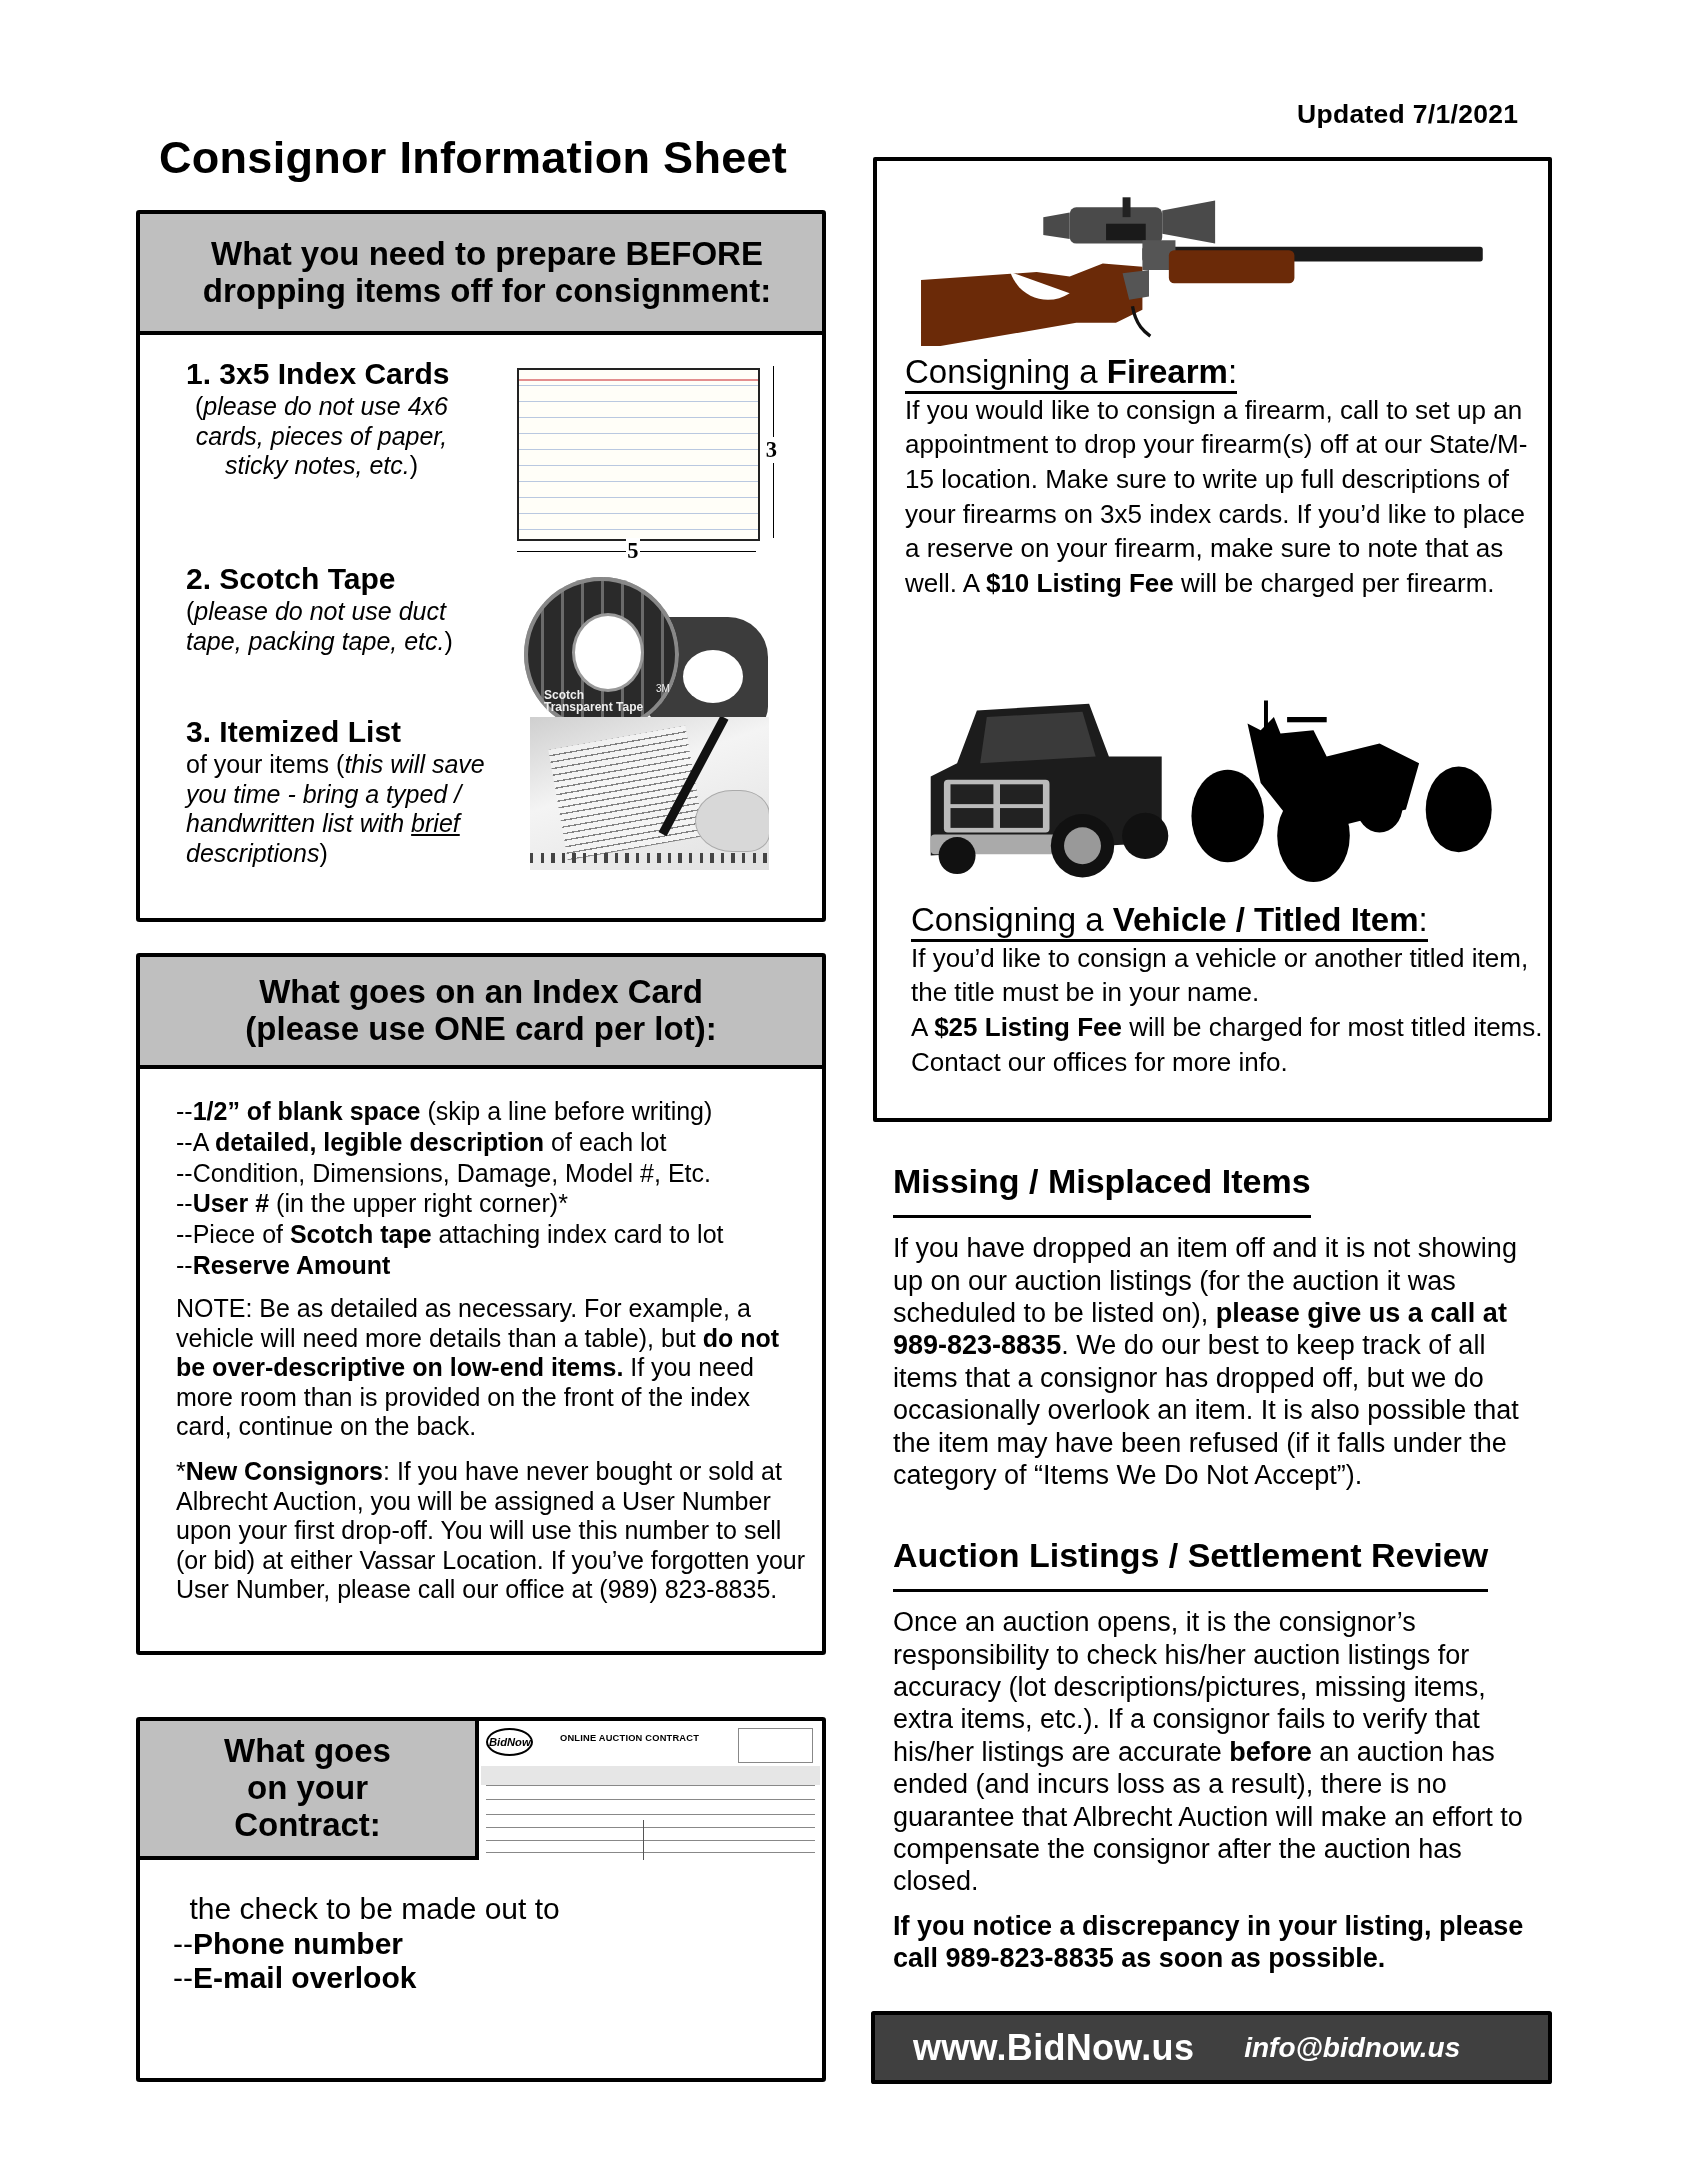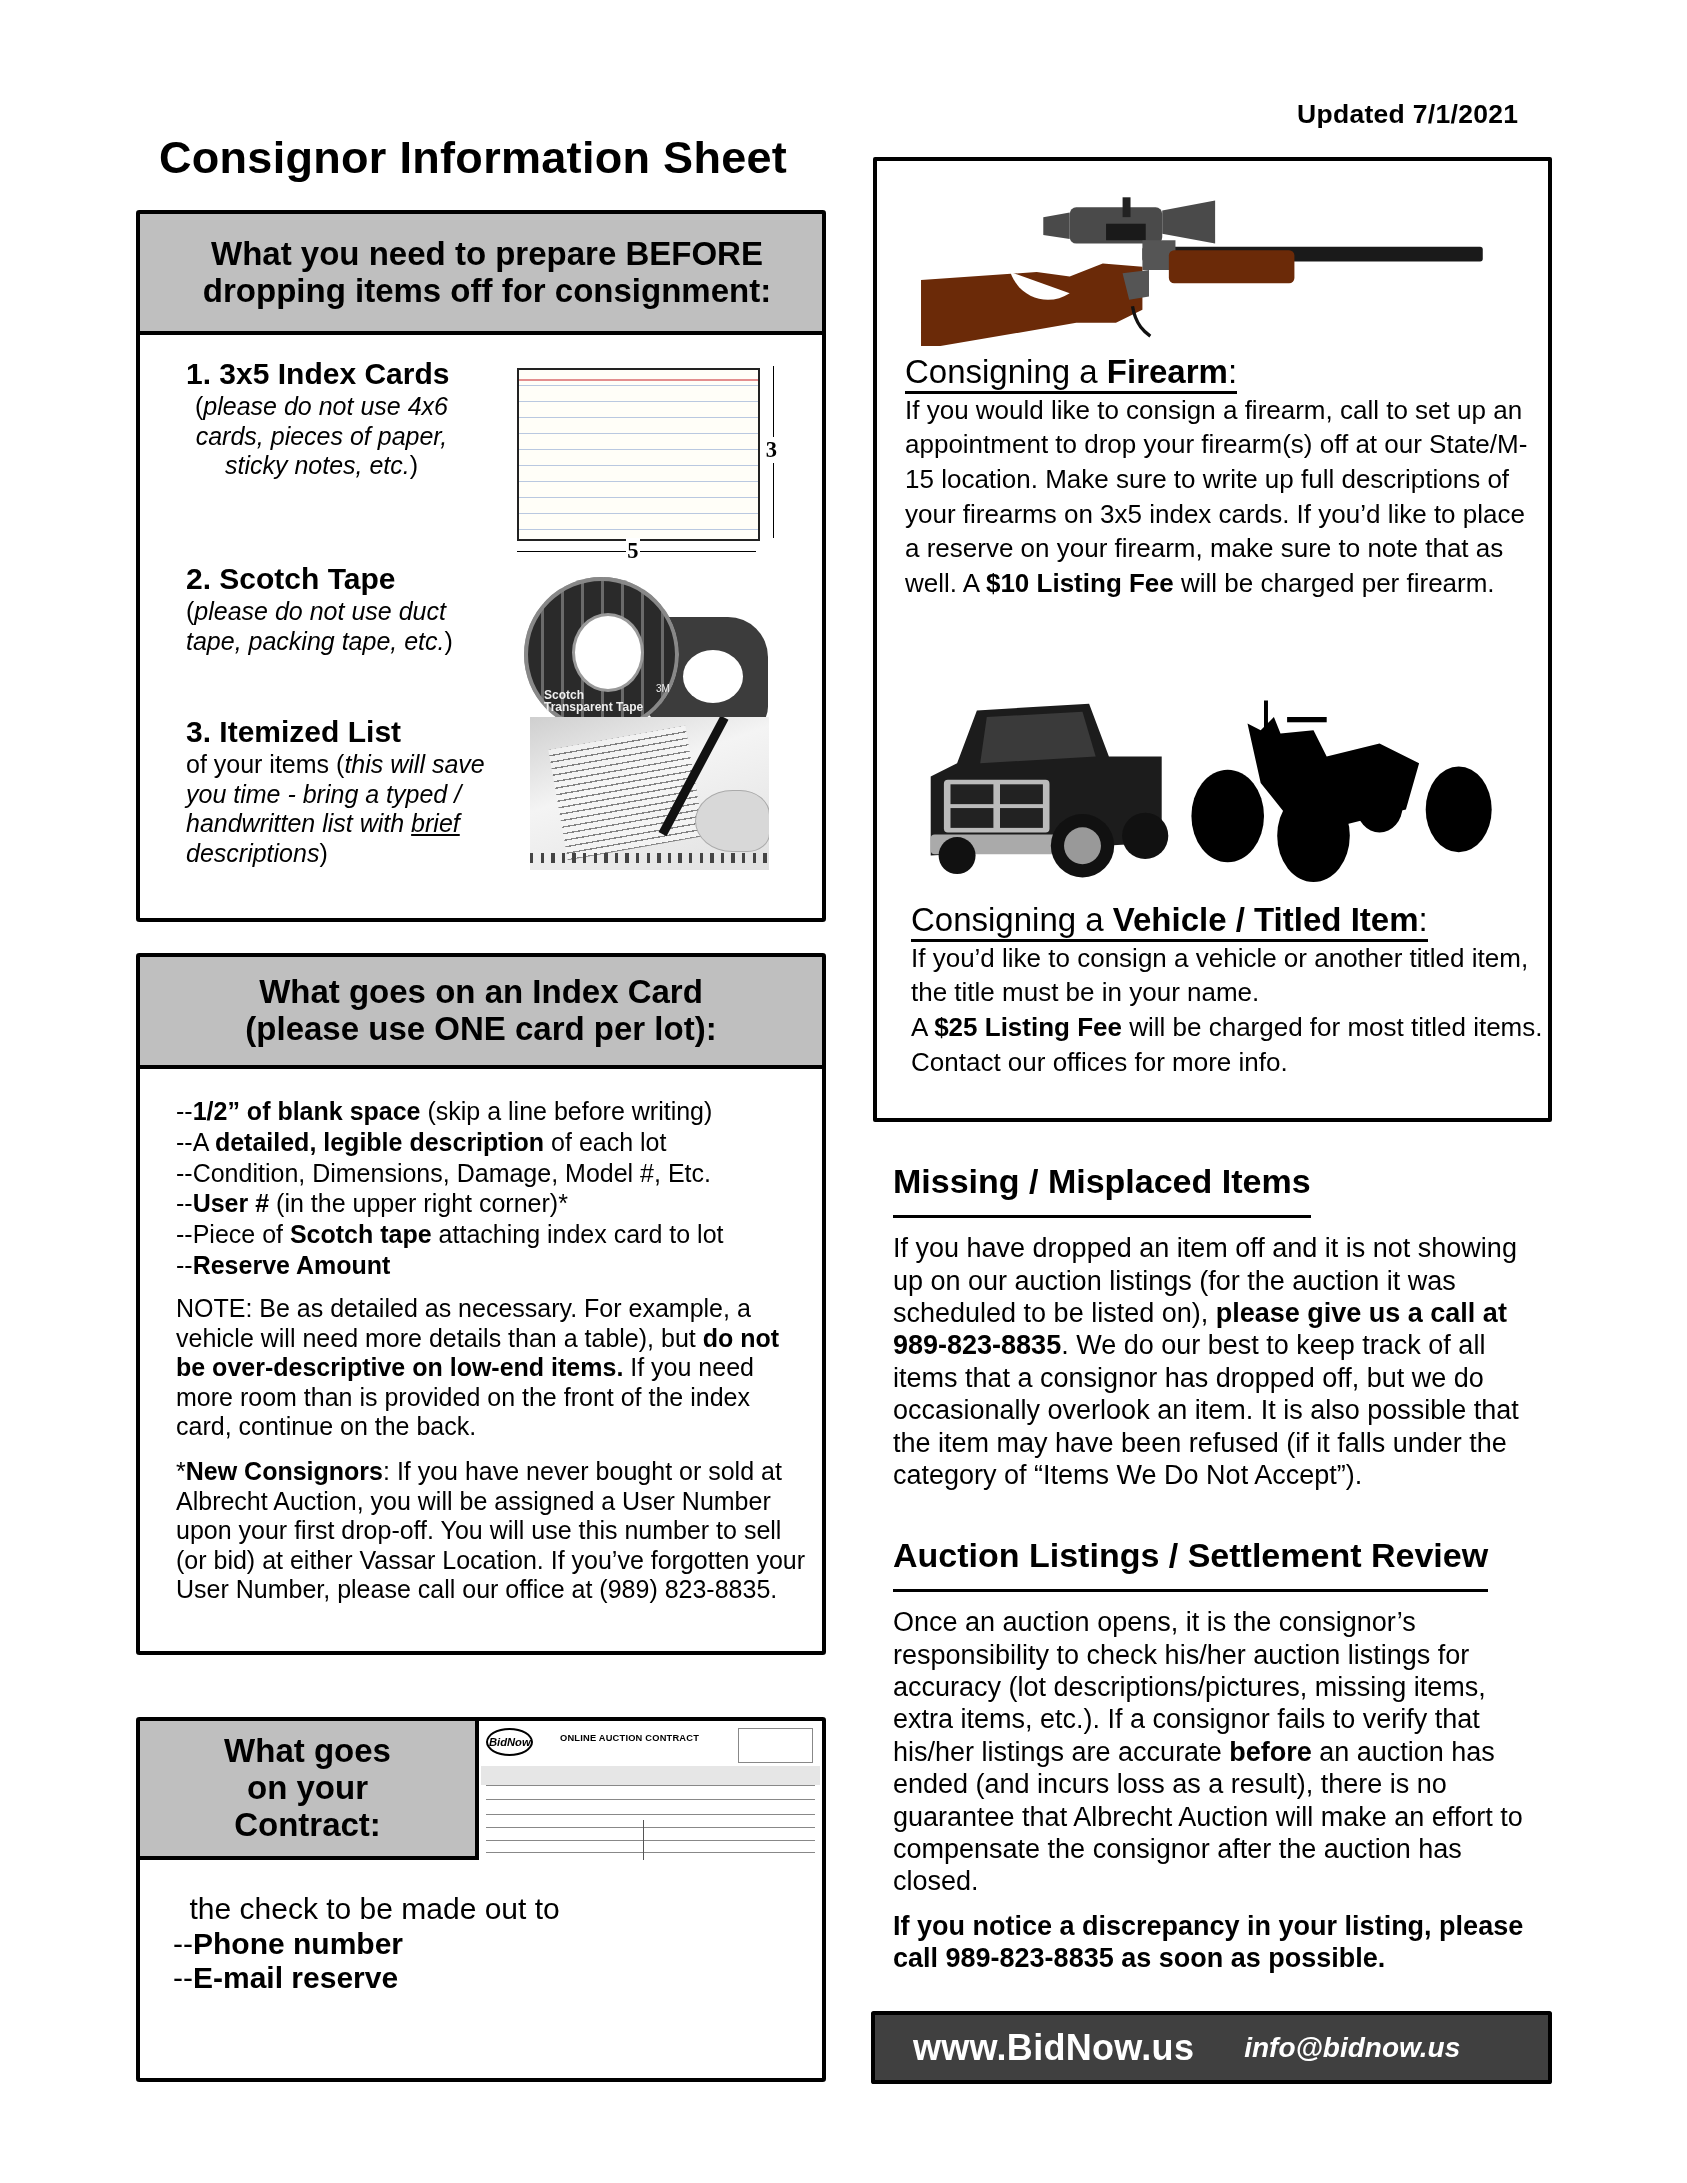--- a/index.html
+++ b/index.html
@@ -185,21 +185,21 @@
     <div class="row" style="top:78px;"></div>
     <div class="row" style="top:93px;"></div>
     <div class="row" style="top:106px;"></div>
     <div class="row" style="top:119px;"></div>
     <div class="row" style="top:131px;"></div>
     <div class="mid"></div>
   </div>
   <div class="list3">
     <div style="padding-left:16.5px;"><span class="b"></span><span>the check to be made out to</span></div>
     <div><span>--</span><span class="b">Phone number</span><span></span></div>
-    <div><span>--</span><span class="b">E-mail reserve</span><span></span></div>
+    <div><span>--</span><span class="b">E-mail overlook</span><span></span></div>
   </div>
 </div>
 
 <div id="boxR" class="box">
   <svg class="rifle" viewBox="0 0 920 230">
     <rect x="250" y="20" width="140" height="55" rx="10" fill="#4a4a4a"></rect>
     <polygon points="390,25 470,10 470,75 390,60" fill="#4a4a4a"></polygon>
     <polygon points="250,28 210,35 210,62 250,68" fill="#4a4a4a"></polygon>
     <rect x="330" y="5" width="12" height="30" fill="#222"></rect>
     <rect x="305" y="45" width="60" height="25" fill="#1a1a1a"></rect>

